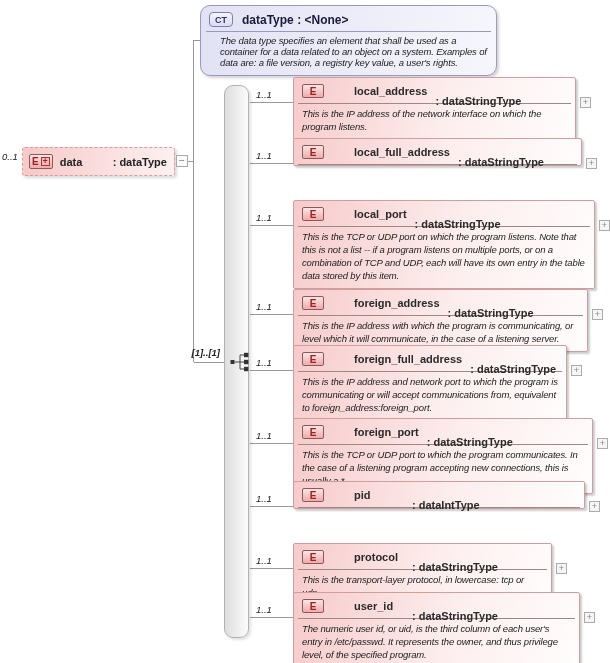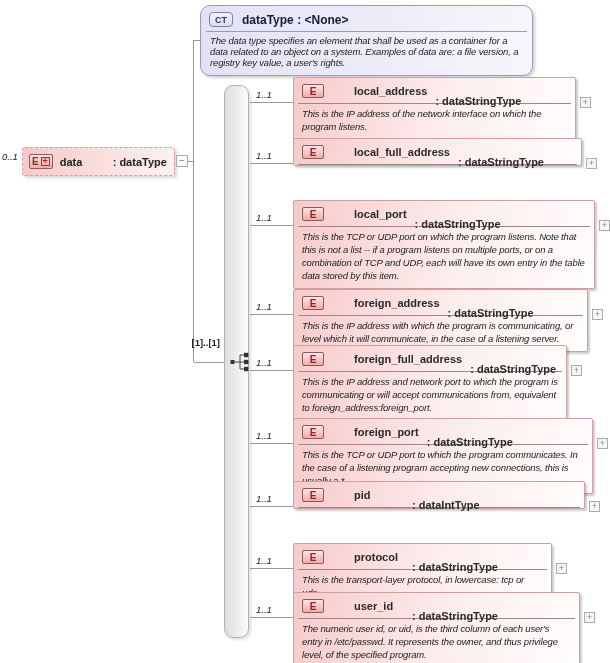--- a/index.html
+++ b/index.html
@@ -20,41 +20,41 @@
   .s5{top:443px}.s6{top:506px}.s7{top:568px}.s8{top:617px}
   
   .card{
     position:absolute;left:240px;width:48px;text-align:center;
     font-style:italic;font-size:9.5px;color:#222;
   }
   .k0{top:89px}.k1{top:150px}.k2{top:212px}.k3{top:301px}.k4{top:357px}
   .k5{top:430px}.k6{top:493px}.k7{top:555px}.k8{top:604px}
   #card-root{position:absolute;left:2px;top:151px;font-style:italic;font-size:9.5px;color:#222;}
   #card-seq{
-    position:absolute;left:158px;top:337px;width:62px;text-align:right;
-    font-weight:700;font-size:9.5px;color:#222;
+    position:absolute;left:158px;top:347px;width:62px;text-align:right;
+    font-style:italic;font-weight:700;font-size:9.5px;color:#222;
   }
   
   #ct-box{
-    position:absolute;left:200px;top:5px;width:333px;box-sizing:border-box;
+    position:absolute;left:200px;top:5px;width:297px;box-sizing:border-box;
     border:1px solid #9898c0;border-radius:10px;
     background:linear-gradient(to right,#e2e2f5,#f6f6fc);
     box-shadow:2px 2px 3px rgba(0,0,0,.18);
   }
   #ct-box .box-title{display:flex;align-items:center;gap:9px;padding:6px 8px 4px 8px;}
   .ct-badge{
     display:inline-flex;align-items:center;justify-content:center;
     width:22px;height:13px;border:1px solid #7e7eae;border-radius:4px;
     background:linear-gradient(#f4f4fc,#dcdcf2);
     font-size:9px;font-weight:700;color:#333366;
   }
   #ct-box .title-text{font-size:12px;font-weight:700;color:#1b1b3a;}
   #ct-box .sep{height:1px;background:#9a9ab8;margin:0 5px;}
   #ct-box .annot{
-    padding:3px 7px 7px 9px;font-size:9.5px;font-style:italic;color:#222;
+    padding:3px 7px 7px 19px;font-size:9.5px;font-style:italic;color:#222;
     line-height:11px;letter-spacing:-0.15px;
   }
   
   #data-box{
     position:absolute;left:22px;top:147px;width:153px;height:29px;box-sizing:border-box;
     border:1px dashed #dd9a9a;border-radius:3px;
     background:linear-gradient(to right,#f7c9c9,#fdf1f1);
     box-shadow:2px 2px 3px rgba(0,0,0,.15);
     display:flex;align-items:center;gap:7px;padding:0 6px;
   }

